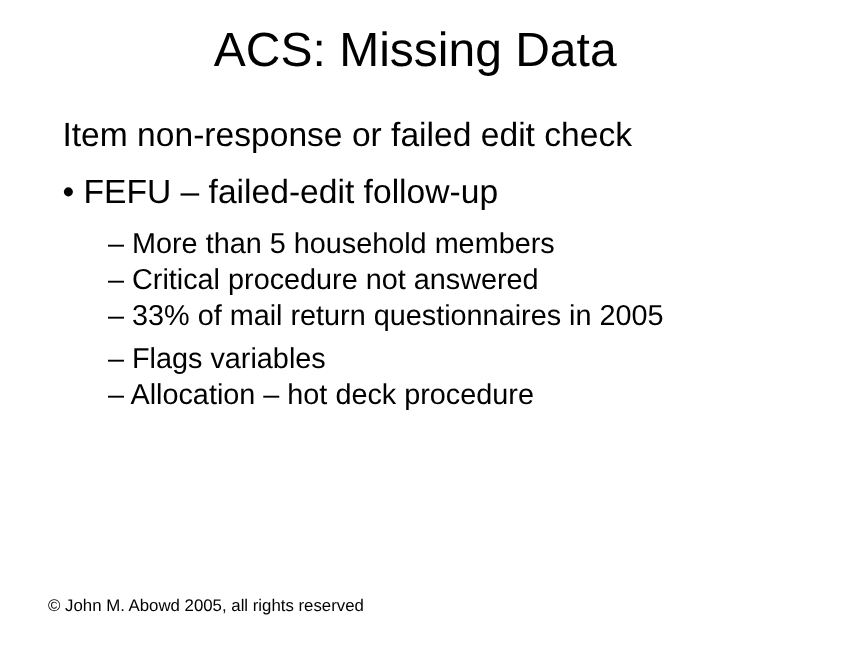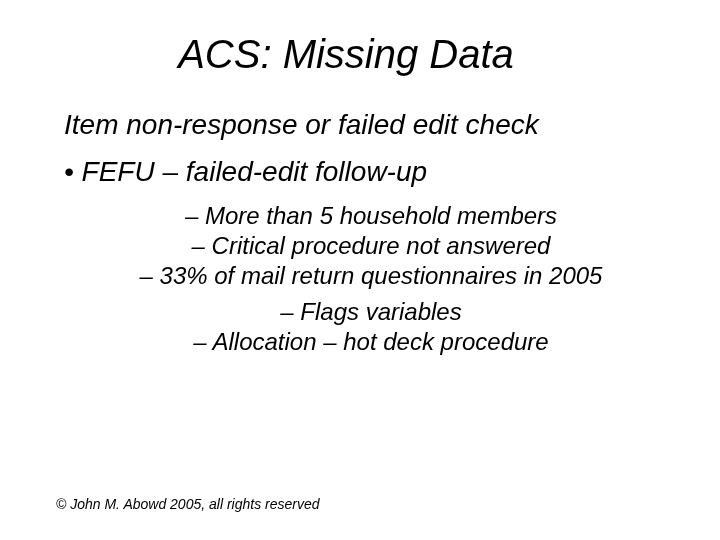--- a/index.html
+++ b/index.html
@@ -8,23 +8,22 @@
     width: 720px;
     height: 540px;
     background: #fff;
     font-family: Arial, Helvetica, sans-serif;
     color: #000;
   }
   .slide {
     box-sizing: border-box;
     width: 692px;
     height: 540px;
-    padding: 12px;
+    padding: 0;
     position: relative;
-    font-style: italic;
   }
   .title {
     text-align: center;
     font-size: 40px;
     font-weight: normal;
     padding-top: 20px;
     margin-bottom: 30px;
   }
   .body {
     padding-left: 40px;
@@ -36,31 +35,30 @@
     margin: 12px;
   }
   .l1.bulleted::before {
     content: "• ";
   }
   .l2 {
     font-size: 24px;
     line-height: 1.25;
     margin: 0;
     padding-left: 50px;
-    text-align: center;
   }
   .l2::before {
     content: "– ";
   }
   .gap {
     height: 6px;
   }
   .footer {
     position: absolute;
-    left: 56px;
+    left: 40px;
     bottom: 28px;
     font-size: 14px;
   }
 </style>
 </head>
 <body>
 
 <div class="slide">
 
   <div class="title">ACS: Missing Data</div>

